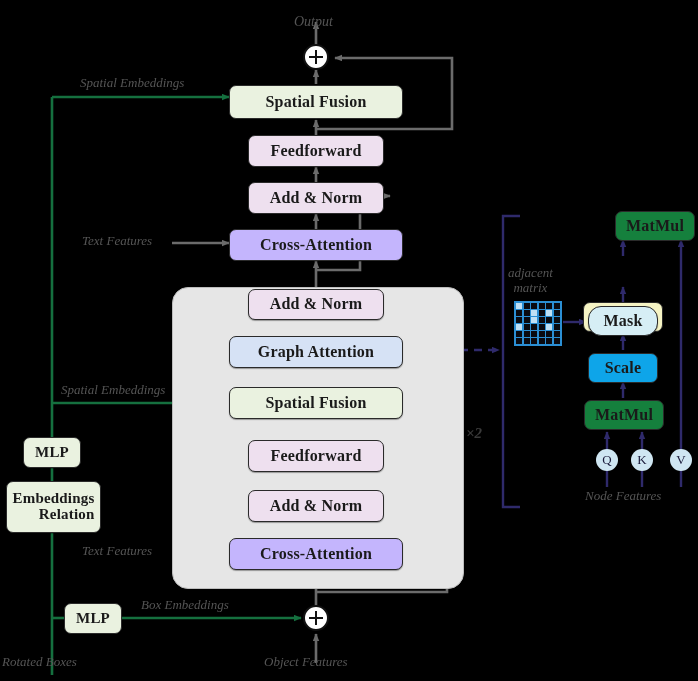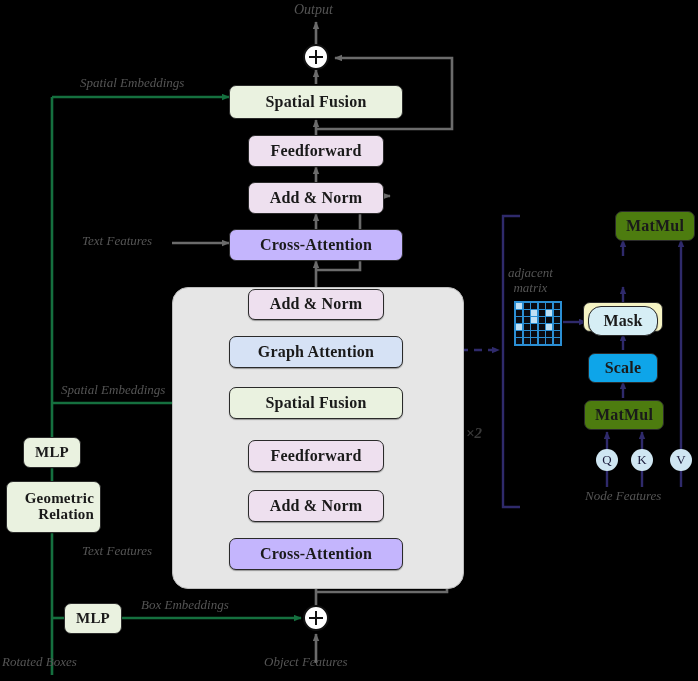--- a/index.html
+++ b/index.html
@@ -23,21 +23,21 @@
     font-weight:bold;
     color:#1a1a1a;
     letter-spacing:.2px;
     line-height:1.05;
     box-shadow:0 1px 1px rgba(0,0,0,.35);
   }
   .n-green   {background:#eaf2e0;}
   .n-purple  {background:#eee0ef;}
   .n-cream   {background:#c4b5fd;}
   .n-blue    {background:#d6e2f5;}
-  .n-peach   {background:#4d7c0f;}
+  .n-peach   {background:#15803d;}
   .n-yellow  {background:#f6f4c4;margin-top:44px;}
   .n-lblue   {background:#d6eef5;border-radius:13px;}
   .n-sand    {background:#0ea5e9;}
 
   
   .cap{
     position:absolute;
     font-family:"Liberation Serif", serif;
     font-style:italic;
     color:#555;
@@ -219,21 +219,21 @@
   <div class="node n-green" style="left:229px;top:387px;width:174px;height:32px;">Spatial Fusion</div>
 
   <div class="node n-purple" style="left:248px;top:440px;width:136px;height:32px;">Feedforward</div>
 
   <div class="node n-purple" style="left:248px;top:490px;width:136px;height:32px;">Add &amp; Norm</div>
 
   <div class="node n-cream" style="left:229px;top:538px;width:174px;height:32px;">Cross-Attention</div>
 
   <div class="node n-green" style="left:23px;top:437px;width:58px;height:31px;font-size:15px;">MLP</div>
 
-  <div class="node n-green" style="left:6px;top:481px;width:95px;height:52px;font-size:15px;padding:0 6px;">Geometric Relation</div>
+  <div class="node n-green" style="left:6px;top:481px;width:95px;height:52px;font-size:15px;padding:0 6px;">Embeddings Relation</div>
 
   <div class="node n-green" style="left:64px;top:603px;width:58px;height:31px;font-size:15px;">MLP</div>
 
   <div class="node n-peach" style="left:615px;top:211px;width:80px;height:30px;">MatMul</div>
 
   <div class="node n-yellow" style="left:583px;top:258px;width:80px;height:30px;">Softmax</div>
 
   <div class="node n-lblue" style="left:588px;top:306px;width:70px;height:30px;">Mask</div>
 
   <div class="node n-sand" style="left:588px;top:353px;width:70px;height:30px;">Scale</div>
@@ -279,21 +279,21 @@
       <i></i>
       <i></i>
       <i></i>
       <i></i>
       <i></i>
     </div>
 
   <div class="plus" style="left:303px;top:44px;"></div>
   <div class="plus" style="left:303px;top:605px;"></div>
 
-  <div class="cap" style="left:294px;top:2px;font-size:14px;font-family:Liberation Serif, serif;">Output</div>
+  <div class="cap" style="left:294px;top:14px;font-size:14px;font-family:Liberation Serif, serif;">Output</div>
 
   <div class="cap" style="left:80px;top:76px;">Spatial Embeddings</div>
 
   <div class="cap" style="left:82px;top:234px;">Text Features</div>
 
   <div class="cap" style="left:61px;top:383px;">Spatial Embeddings</div>
 
   <div class="cap" style="left:82px;top:544px;">Text Features</div>
 
   <div class="cap" style="left:141px;top:598px;">Box Embeddings</div>

